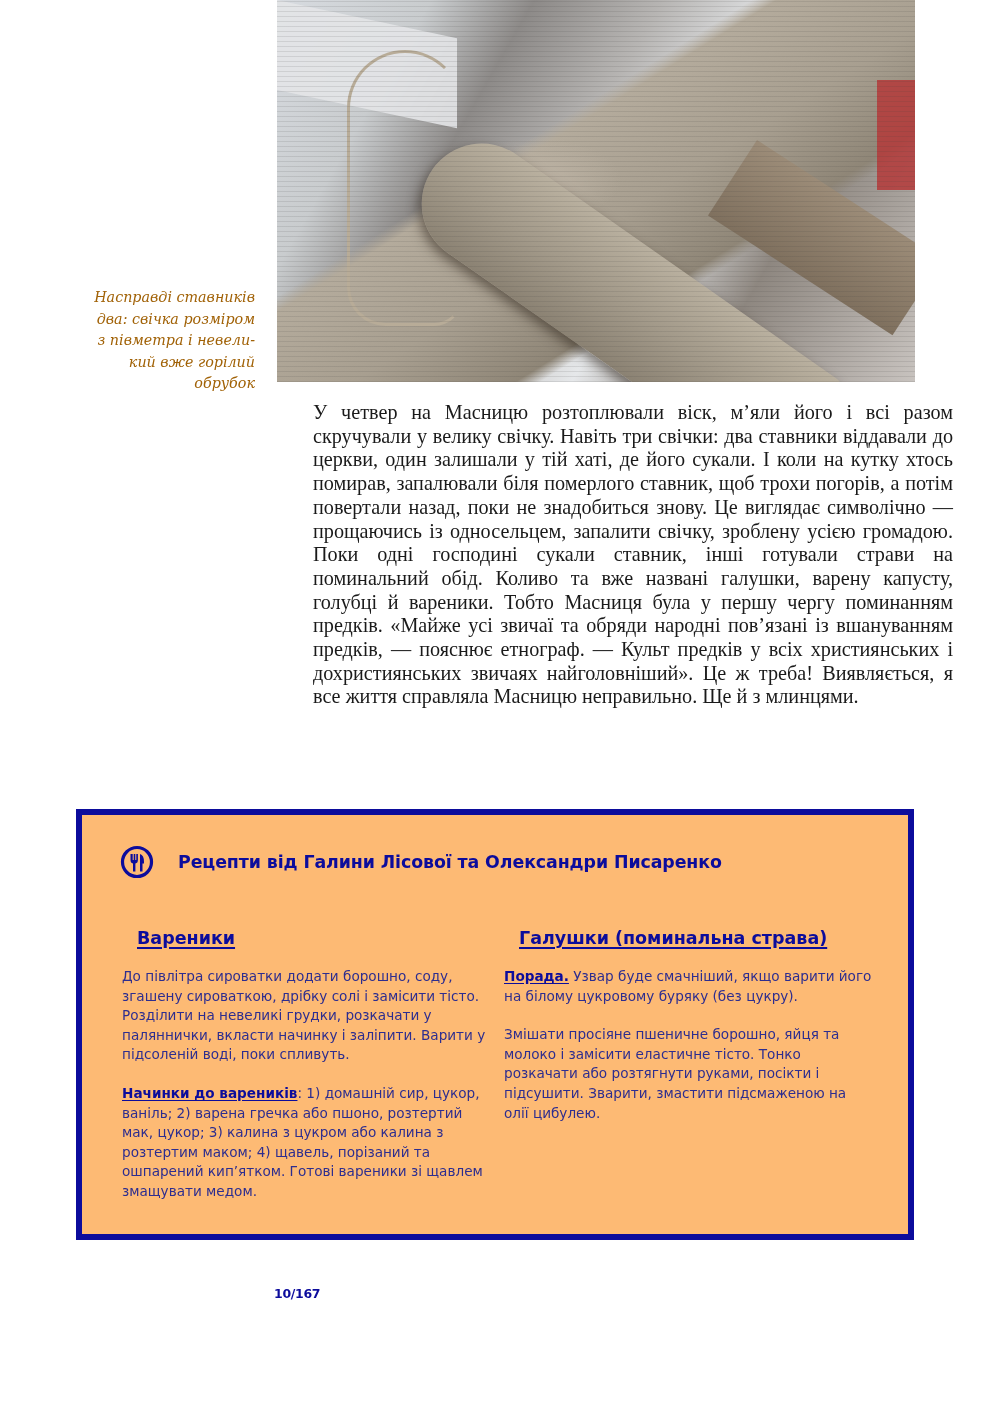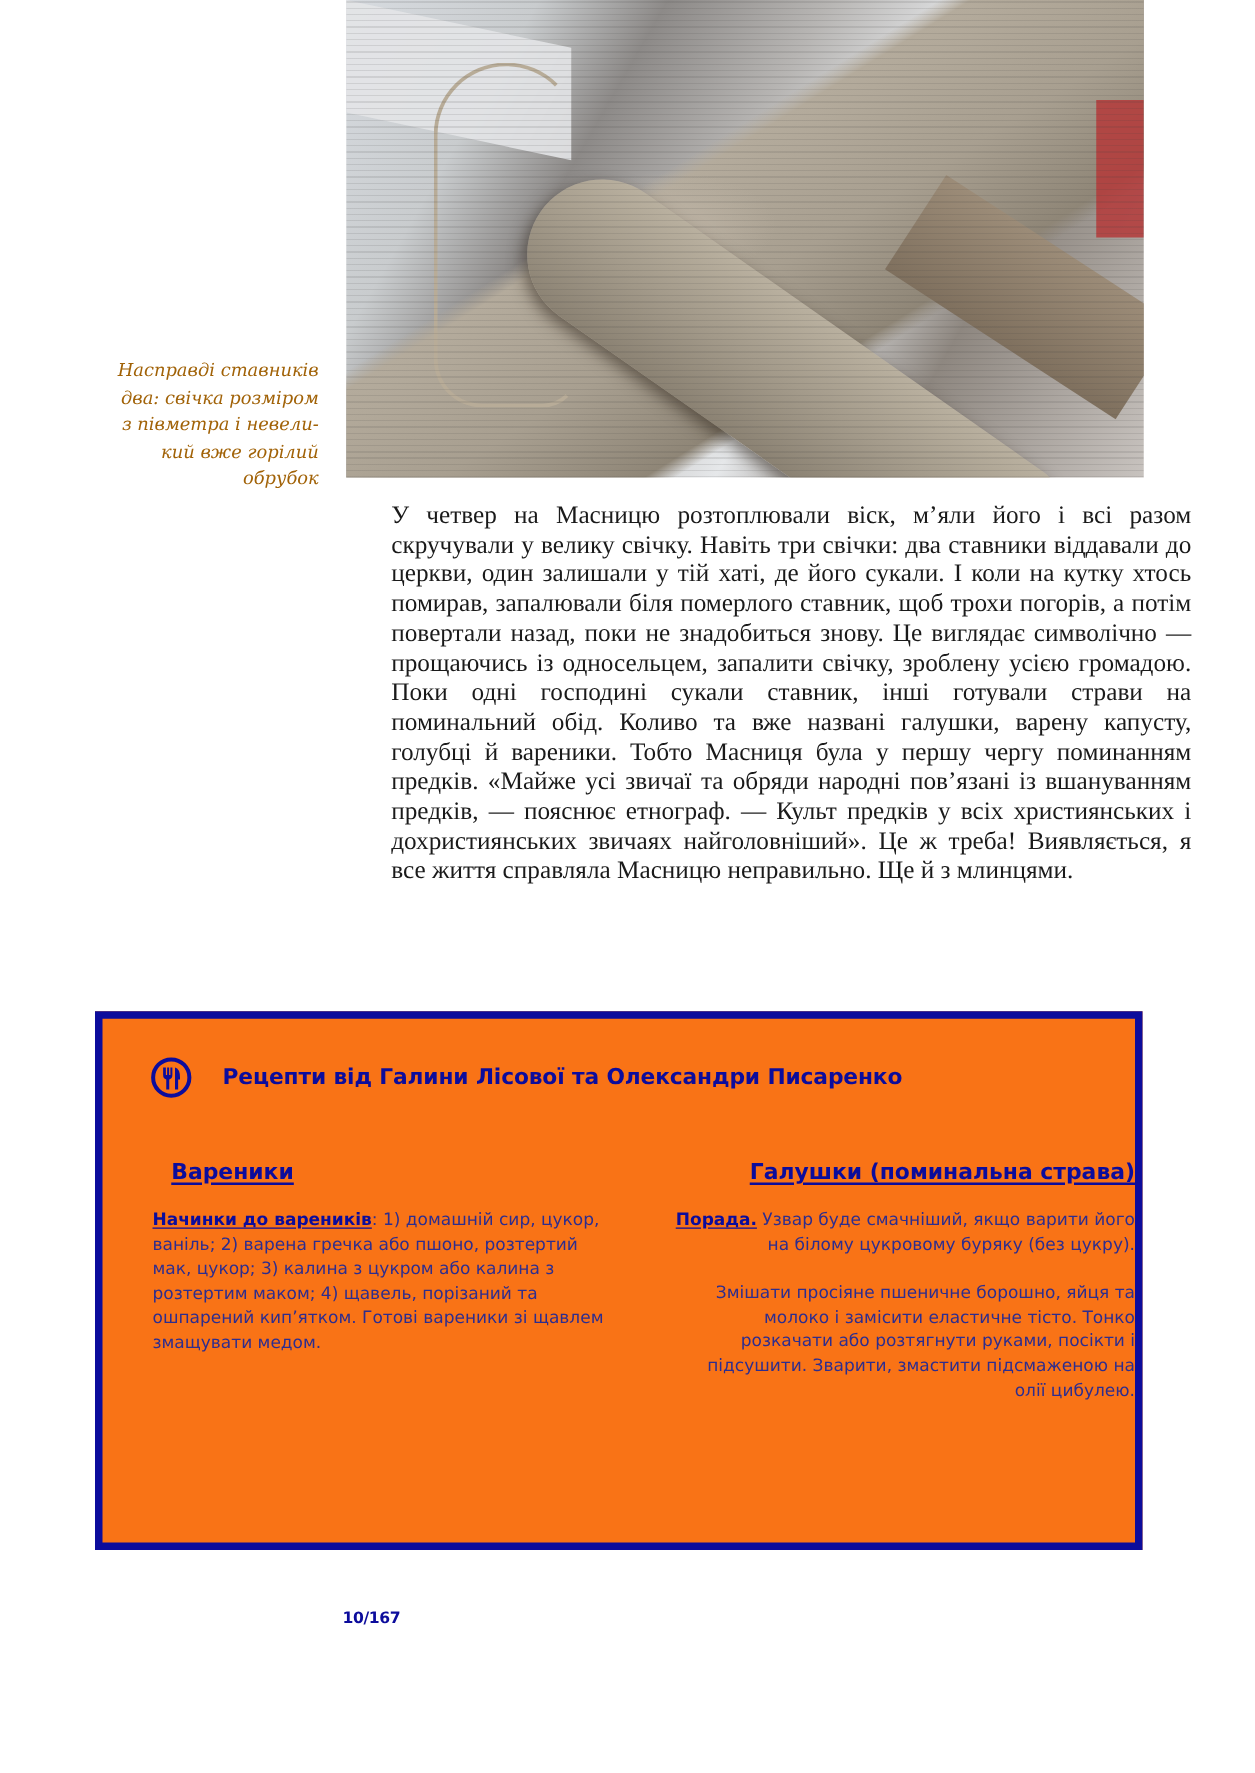--- a/index.html
+++ b/index.html
@@ -28,31 +28,31 @@
   }
   .body-text {
     position:absolute; left:278px; top:401px; width:640px;
     font-family:"Liberation Serif", serif; font-size:20.2px; line-height:23.7px;
     color:#1a1a1a; text-align:justify; hyphens:none;margin-left:35px;
   }
   .body-text p { margin:0; }
 
   .recipe-box {
     position:absolute; left:76px; top:809px; width:826px; height:419px;
-    border:6px solid #0c0c9c; background:#f97316;
+    border:6px solid #0c0c9c; background:#fdba74;
   }
   .box-header { position:absolute; left:38px; top:30px; display:flex; align-items:center; }
   .fork-icon { width:34px; height:34px; }
   .box-title {
     margin-left:24px; font-family:"DejaVu Sans", sans-serif; font-weight:bold;
     font-size:17.4px; color:#0c0c9c; letter-spacing:-0.1px;
   }
   .col { position:absolute; top:113px; width:370px; font-family:"DejaVu Sans", sans-serif; color:#2a2a8a; }
   .col.left { left:40px; }
-  .col.right { left:456px;text-align:right; }
+  .col.right { left:422px; }
   .col h3 {
     margin:0 0 19px 15px; font-size:17.5px; font-weight:bold; color:#0c0c9c;
     text-decoration:underline; text-underline-offset:3px; text-decoration-thickness:2px;
   }
   .col p { margin:0 0 19px 0; font-size:13.6px; line-height:19.6px; color:#2d2d8f; }
   .col .lead {
     font-weight:bold; color:#0c0c9c; text-decoration:underline; text-underline-offset:2px;
   }
   .page-num {
     position:absolute; left:274px; top:1286px; font-family:"DejaVu Sans", sans-serif;
@@ -88,20 +88,21 @@
     <svg class="fork-icon" viewBox="0 0 34 34">
       <circle cx="17" cy="17" r="14.5" fill="none" stroke="#0c0c9c" stroke-width="3.2"></circle>
       <path d="M10.5 9 v6 q0 3 2.5 3.5 v8 h2.4 v-8 q2.5-0.5 2.5-3.5 v-6 h-1.6 v6 h-1 v-6 h-1.6 v6 h-1 v-6 z" fill="#0c0c9c"></path>
       <path d="M20 9 q4 1 4 8 v1.5 h-1.5 v8 h-2.5 z" fill="#0c0c9c"></path>
     </svg>
     <div class="box-title">Рецепти від Галини Лісової та Олександри Писаренко</div>
   </div>
 
   <div class="col left">
     <h3>Вареники</h3>
+    <p>До півлітра сироватки додати борошно, соду, згашену сироваткою, дрібку солі і замісити тісто. Розділити на невеликі грудки, розкачати у паляннички, вкласти начинку і заліпити. Варити у підсоленій воді, поки спливуть.</p>
     <p><span class="lead">Начинки до вареників</span><span>: 1) домашній сир, цукор, ваніль; 2) варена гречка або пшоно, розтертий мак, цукор; 3) калина з цукром або калина з розтертим маком; 4) щавель, порізаний та ошпарений кип’ятком. Готові вареники зі щавлем змащувати медом.</span></p>
   </div>
 
   <div class="col right">
     <h3>Галушки (поминальна страва)</h3>
     <p><span class="lead">Порада.</span><span> Узвар буде смачніший, якщо варити його на білому цукровому буряку (без цукру).</span></p>
     <p>Змішати просіяне пшеничне борошно, яйця та молоко і замісити еластичне тісто. Тонко розкачати або розтягнути руками, посікти і підсушити. Зварити, змастити підсмаженою на олії цибулею.</p>
   </div>
 </div>
 

